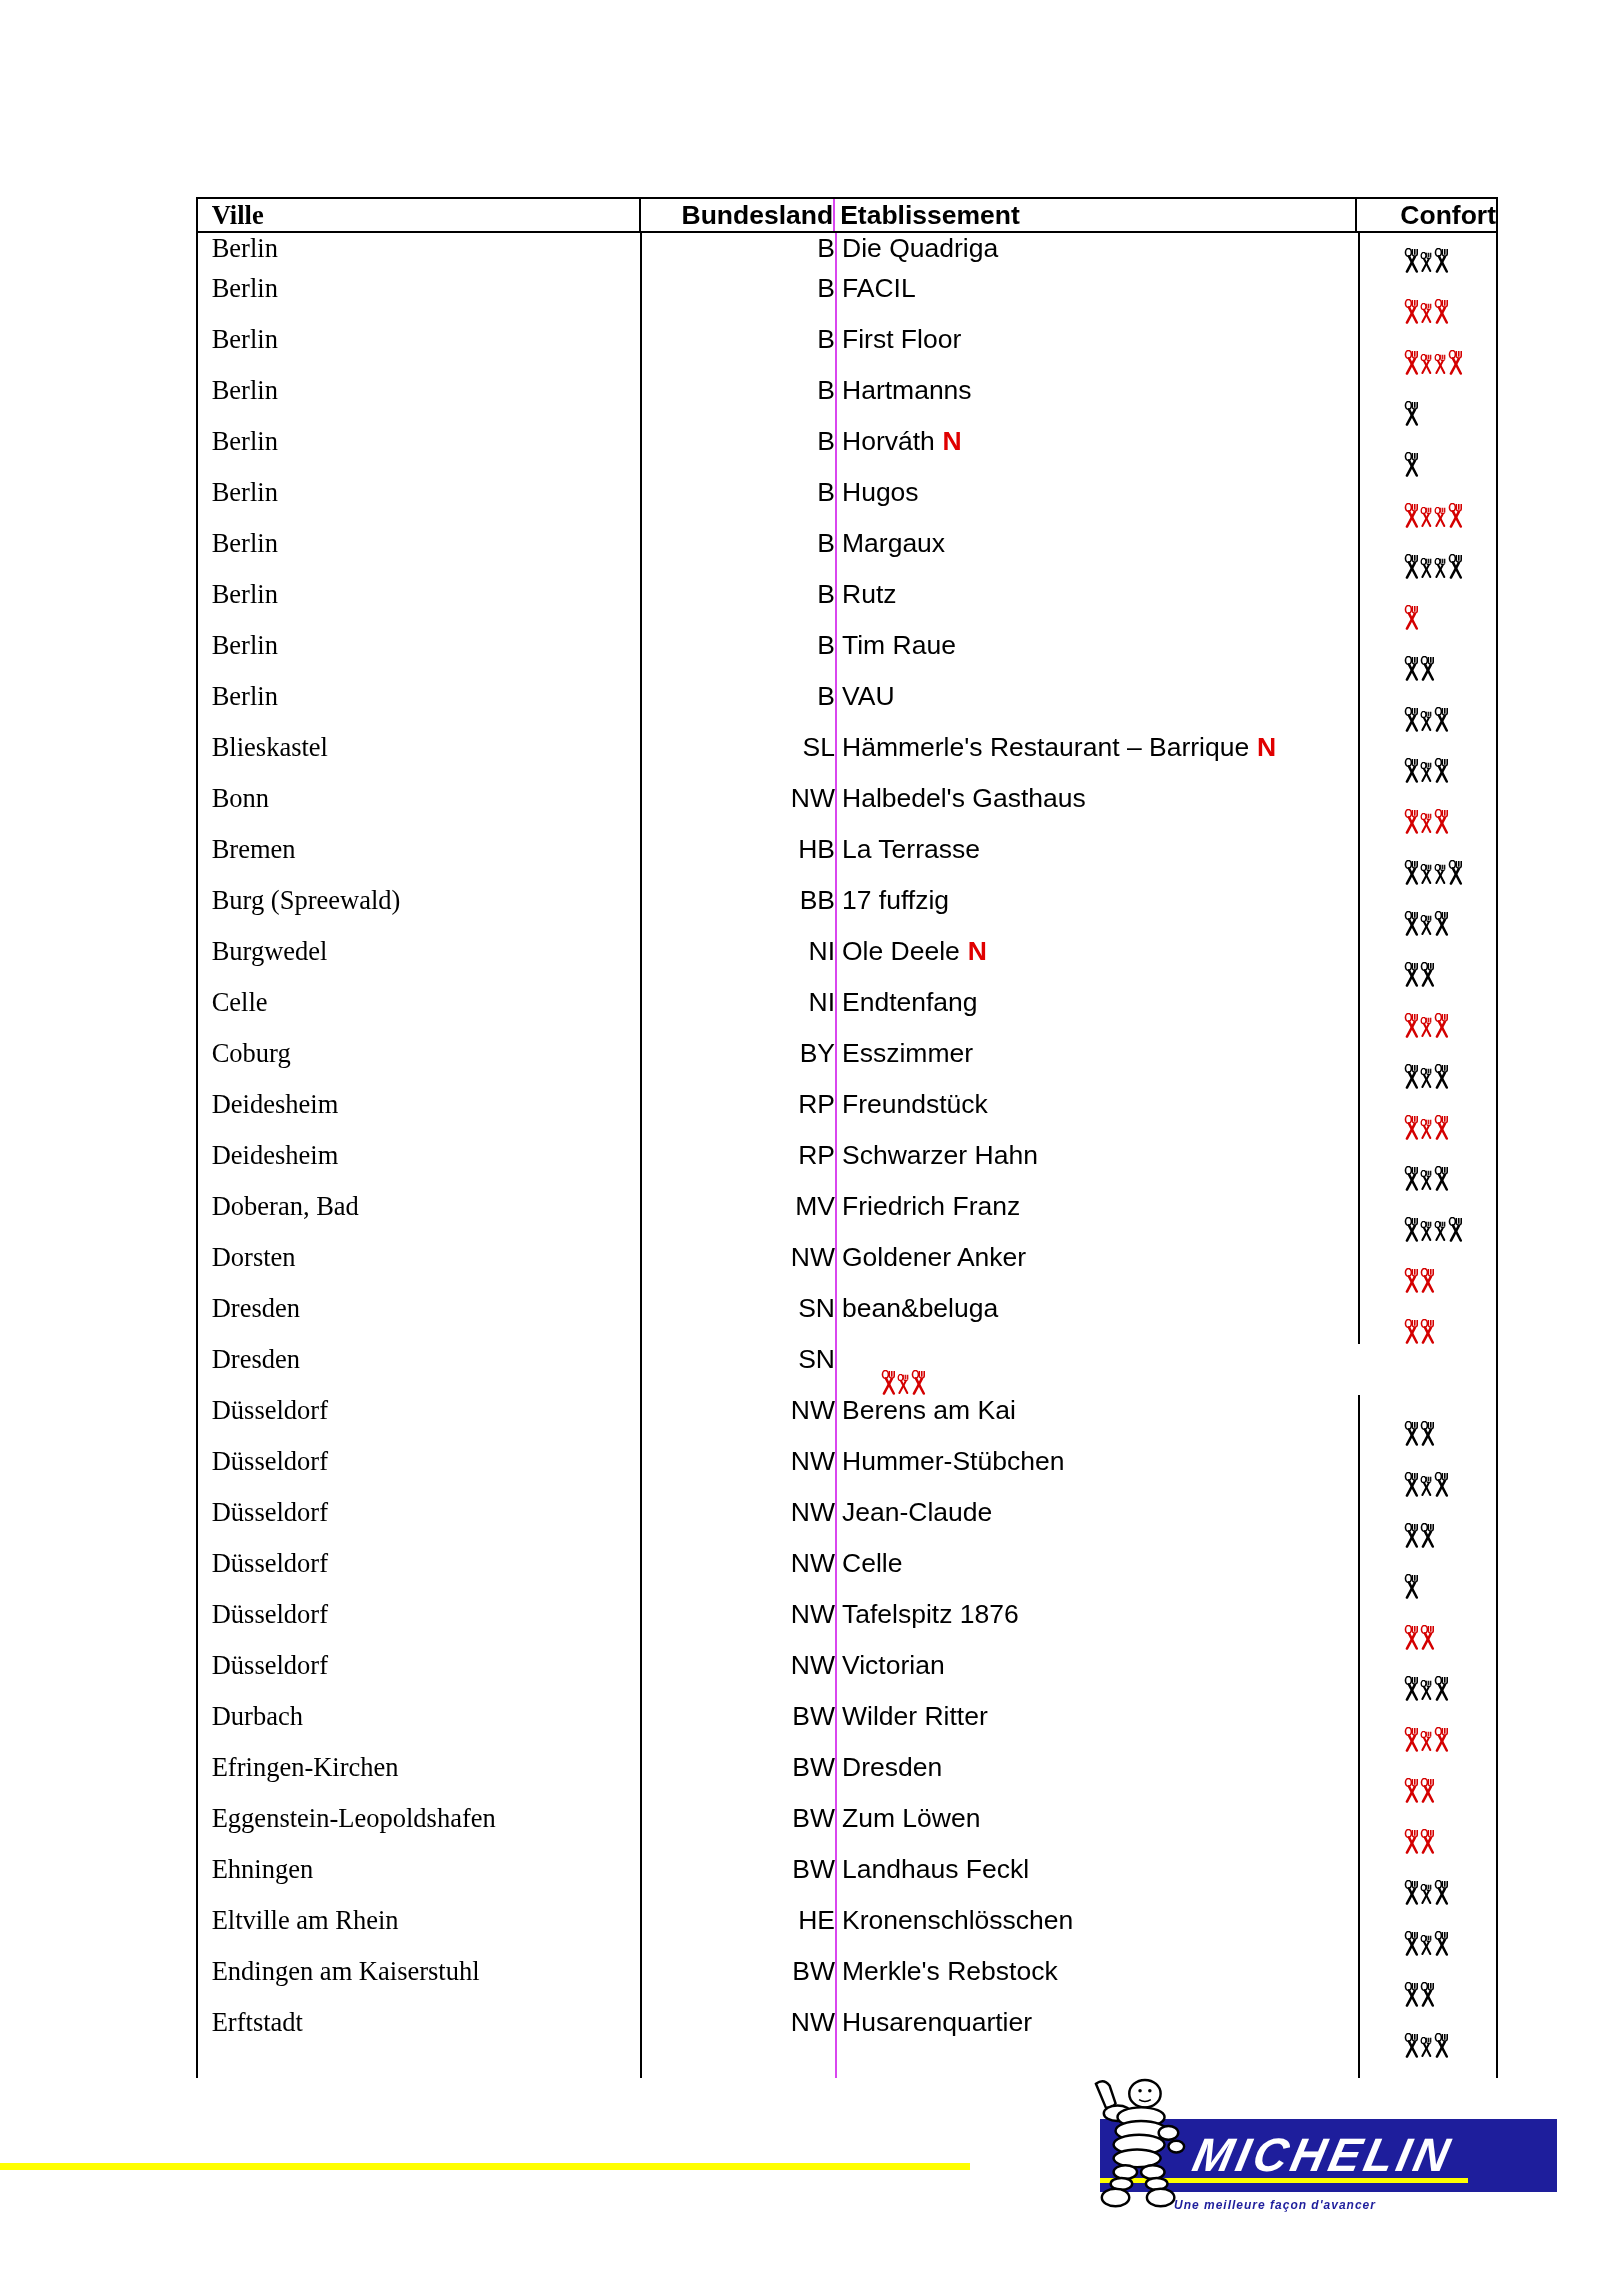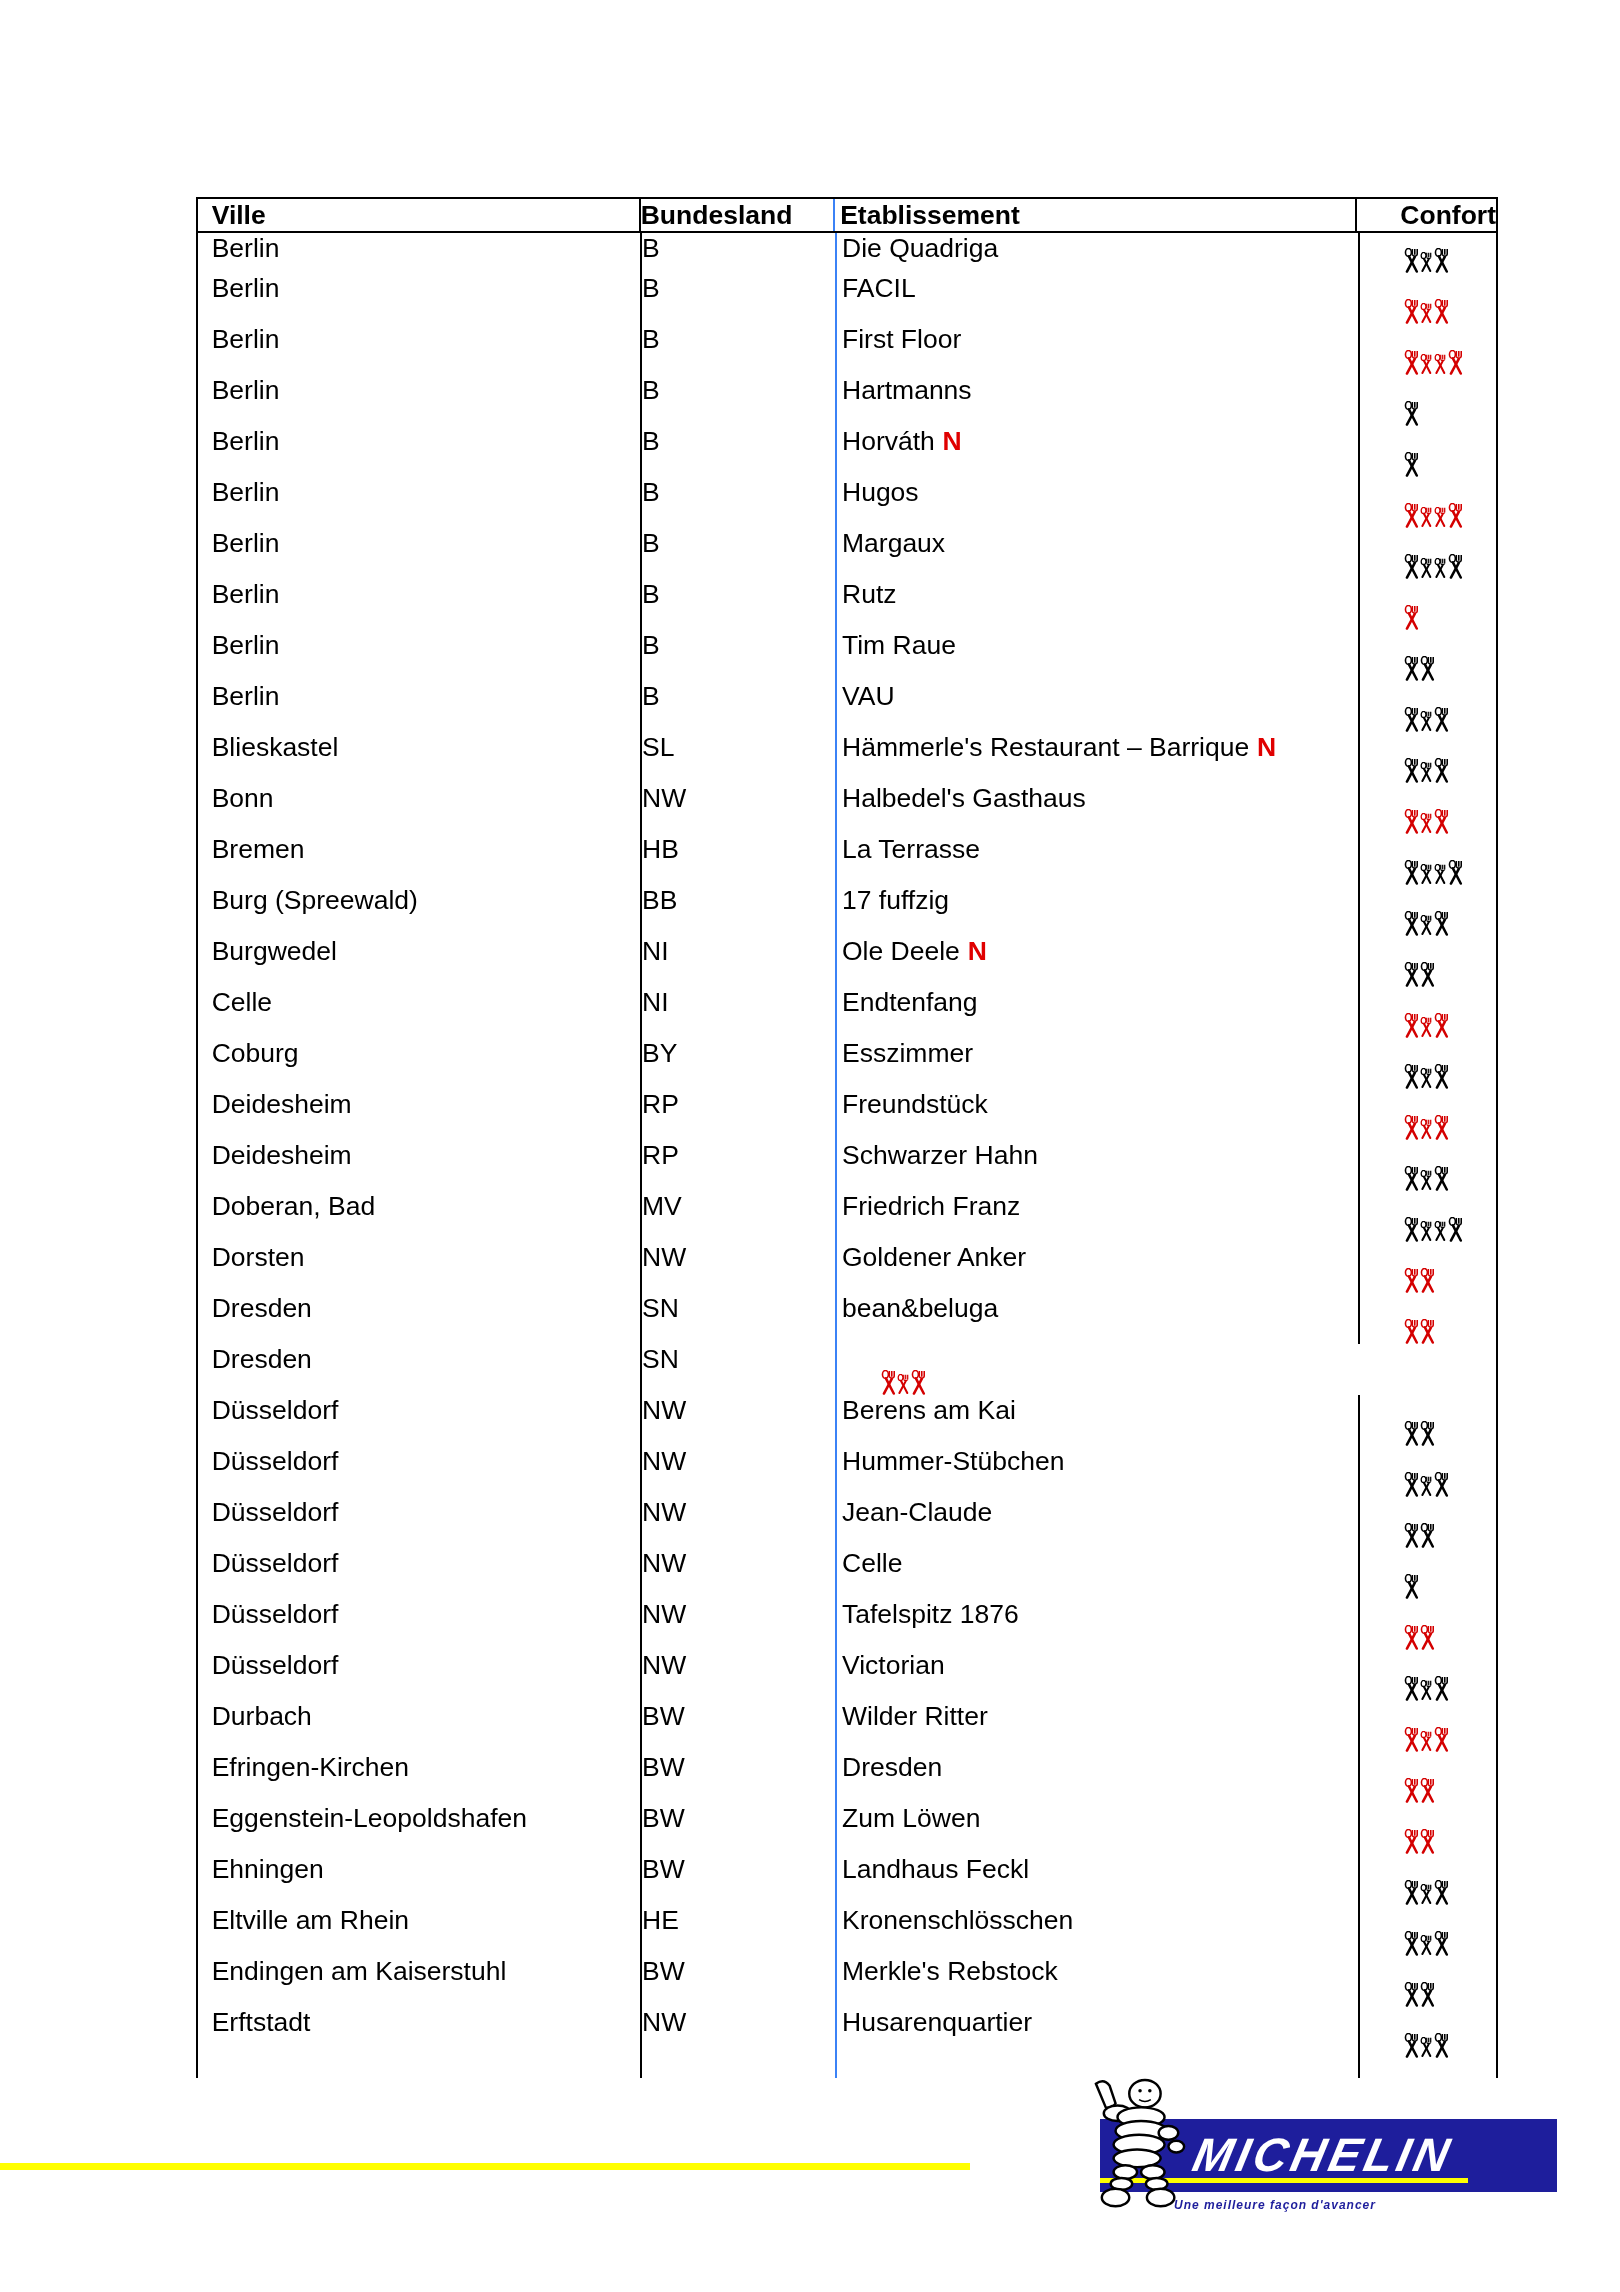--- a/index.html
+++ b/index.html
@@ -5,22 +5,22 @@
   html, body { margin: 0; padding: 0; background: #ffffff; }
   body { width: 1620px; height: 2293px; position: relative; overflow: hidden;
          font-family: "Liberation Sans", sans-serif; color: #000; }
   .table { position: absolute; left: 196px; top: 197px; width: 1302px;
            border-left: 2.9px solid #000; border-right: 2.9px solid #000; border-top: 2.9px solid #000;
            box-sizing: border-box; }
   .header-row { display: flex; height: 32px; border-bottom: 2.9px solid #000; box-sizing: content-box; }
   .row { display: flex; height: 51px; }
   .row.first { height: 40px; }
   .cell { box-sizing: border-box; font-size: 26.5px; line-height: 1; }
-  .c-ville { width: 444px; padding-left: 13.7px; border-right: 2px solid #000; }
-  .c-land { width: 195px; text-align: left; border-right: 2px solid #3b82f6; }
+  .c-ville { width: 444px; padding-left: 13.7px; border-right: 2px solid #000; font-family: Liberation Serif, serif; }
+  .c-land { width: 195px; text-align: right; border-right: 2px solid #d946ef; }
   .c-etab { width: 523px; padding-left: 5px; border-right: 2.9px solid #000; }
   .c-conf { flex: 1; padding-left: 15.7px; margin-left: 28px; }
   .header-row .cell { font-weight: bold; font-size: 26.5px; padding-top: 2.9px; }
   .row .cell { padding-top: 2px; }
   .new-badge { color: #e00000; font-weight: bold; margin-left: 7.8px; }
   .conf-cell { padding-top: 11.8px !important; display: flex; align-items: flex-end; }
   .cutlery { display: inline-block; width: 15.7px; height: 25.5px; margin-right: 1px; }
   .cutlery.small { width: 12.7px; height: 20.6px; margin-top: 4.9px; }
   .table-tail { height: 19.6px; display: flex; }
   .yellow-line { position: absolute; left: 0; top: 2163px; width: 970px; height: 6.9px; background: #ffff00; }

